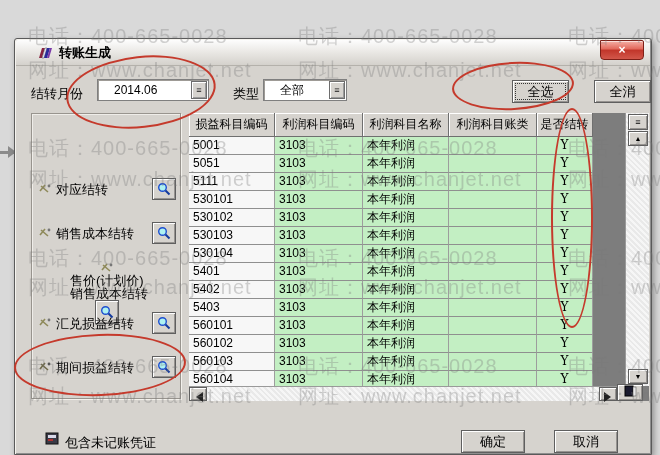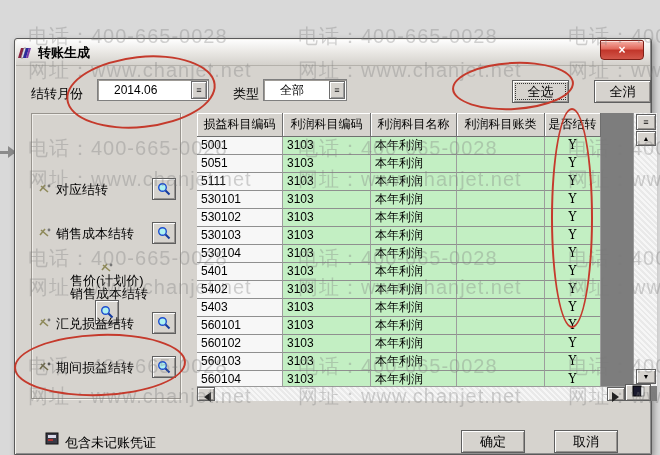--- a/index.html
+++ b/index.html
@@ -5,21 +5,21 @@
   * { margin:0; padding:0; box-sizing:border-box; }
   html,body { width:660px; height:455px; overflow:hidden; }
   body { position:relative; background:#d9d9d9; font-family:"Liberation Sans","DejaVu Sans",sans-serif; color:#000; }
 
   
   .dialog { position:absolute; left:14px; top:38px; width:638px; height:417px;
     background:#d6d3ce; border:1px solid #5a5a5a; border-radius:3px 3px 0 0;
     box-shadow: inset 1px 1px 0 #f6f4ef, inset -1px -1px 0 #8e8e8e, 2px 3px 6px rgba(0,0,0,.35); }
   .titlebar { position:absolute; left:1px; top:1px; right:1px; height:26px;
     background:linear-gradient(#fdfdfd,#e7e5e1 55%,#d4d1cc); border-bottom:1px solid #b4b1ab;
-    border-radius:2px 2px 0 0; display:flex; align-items:center; padding-left:0; }
+    border-radius:2px 2px 0 0; display:flex; align-items:center; padding-left:21px; }
   .title-text { font-size:13px; font-weight:bold; margin-left:6px; }
   .close-btn { position:absolute; right:7px; top:1px; width:44px; height:20px;
     background:linear-gradient(#f4b0a6,#e2675a 45%,#c1352a 50%,#d2574a);
     border:1px solid #7e1f17; border-radius:0 2px 4px 4px; color:#fff; font-size:12px; font-weight:bold;
     text-align:center; line-height:18px; box-shadow: inset 0 1px 0 rgba(255,255,255,.6); cursor:pointer; }
 
   
   .tb-label { position:absolute; font-size:13px; }
   .field { position:absolute; height:22px; background:#fff; border:1px solid #7f7f7f;
     box-shadow: inset 1px 1px 0 #9e9b96; font-size:12px; line-height:20px; padding-left:16px; }
@@ -35,21 +35,21 @@
 
   
   .sidebar { position:absolute; left:16px; top:74px; width:150px; height:286px;
     border:1px solid #98948e; box-shadow: inset 1px 1px 0 #efede9, 1px 1px 0 #f3f1ec; background:#d6d3ce; }
   .side-item { position:absolute; left:6px; right:4px; display:flex; align-items:center; cursor:pointer; }
   .side-item .lbl { flex:1; font-size:13px; line-height:13px; margin-left:4px; }
   .mag-btn { width:24px; height:22px; background:#d6d3ce; border:1px solid #5f5f5f; flex:0 0 24px;
     box-shadow: inset 1px 1px 0 #fff, inset -1px -1px 0 #969390; display:flex; align-items:center; justify-content:center; cursor:pointer; }
 
   
-  .grid { position:absolute; left:182px; top:74px; width:460px; height:288px; background:#7d7d7d; }
+  .grid { position:absolute; left:174px; top:74px; width:460px; height:288px; background:#7d7d7d; }
   .ghead { position:absolute; left:0; top:0; height:24px; display:flex; }
   .hcell { background:#d6d3ce; border-right:1px solid #6f6f6f; border-bottom:1px solid #6f6f6f;
     box-shadow: inset 1px 1px 0 #fff; font-size:12px; text-align:center; line-height:23px; }
   .c0 { width:86px; } .c1 { width:88px; } .c2 { width:86px; } .c3 { width:88px; } .c4 { width:56px; }
   .gbody { position:absolute; left:0; top:24px; width:404px; height:249px; overflow:hidden; background:#7d7d7d; }
   .trow { display:flex; height:18px; }
   .tcell { font-size:12px; line-height:17px; padding-left:4px;
     border-right:1px solid #9d9d9d; border-bottom:1px solid #8f8f8f; background:#c3efc3; }
   .tcell.c0 { background:#f7f7f7; }
   .tcell.c4 { text-align:center; padding-left:0; font-family:"DejaVu Serif","Liberation Serif",serif; }

